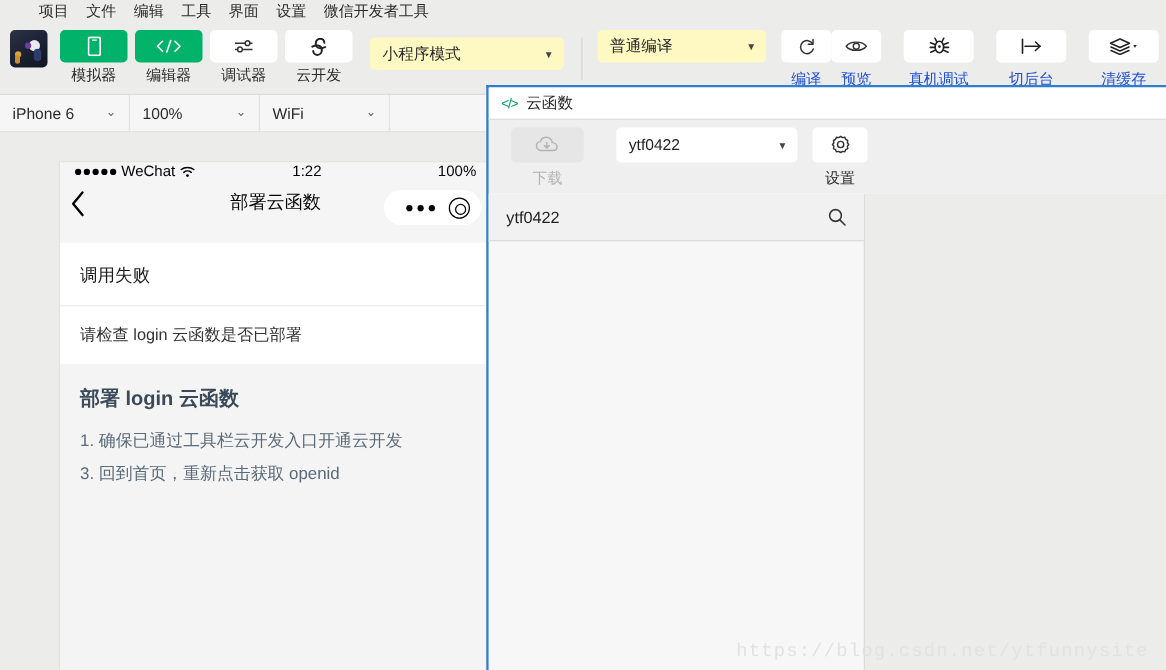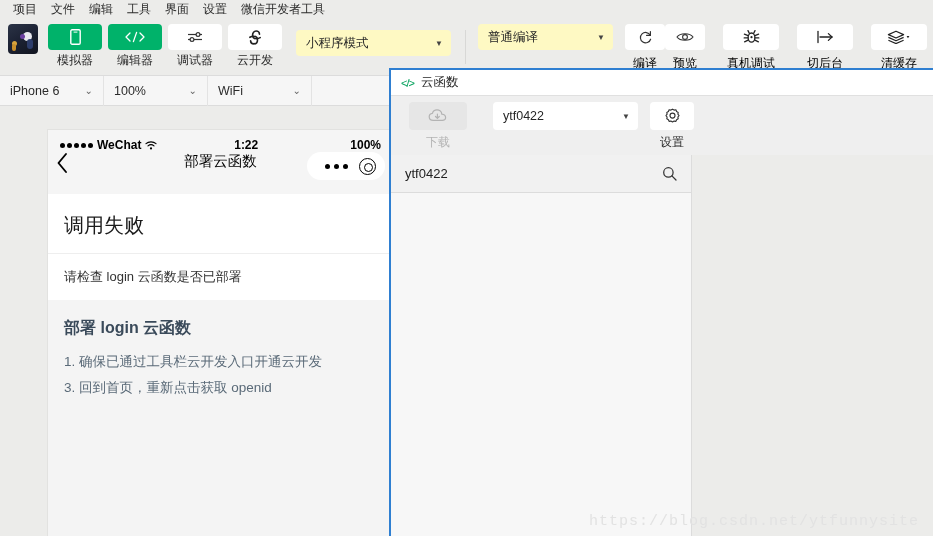--- a/index.html
+++ b/index.html
@@ -10,21 +10,21 @@
     background: #ececea;
     color: #262626;
   }
   #app { position: relative; width: 933px; height: 536px; }
 
   
   .menubar {
     position: absolute; left: 0; top: 0; width: 933px; height: 18px;
     background: #ececea;
     display: flex; align-items: center;
-    padding-left: 6px;
+    padding-left: 24px;
     font-size: 12px; color: #2b2b2b;
   }
   .menubar .mi { padding: 0 7px; line-height: 18px; white-space: nowrap; cursor: default; }
 
   
   .toolbar {
     position: absolute; left: 0; top: 18px; width: 933px; height: 50px;
     background: #ececea;
     display: flex; align-items: flex-start;
   }
@@ -59,21 +59,21 @@
   #mode-select { width: 155px; margin-left: 8px; margin-top: 6px; }
   .divider-v { width: 1px; height: 34px; background: #d8d8d6; margin: 6px 0 0 14px; flex: none; }
 
   .tb-right { display: flex; align-items: flex-start; margin-left: 12px; padding-top: 6px; }
   #compile-select { width: 135px; margin-right: 12px; }
   .ibtn { width: 40px; text-align: center; flex: none; }
   .ibtn .box {
     height: 26px; border-radius: 4px; background: #fff;
     display: flex; align-items: center; justify-content: center;
   }
-  .ibtn .lbl { font-size: 12px; color: #000000; margin-top: 6px; line-height: 14px; white-space: nowrap; }
+  .ibtn .lbl { font-size: 12px; color: #1d4ed8; margin-top: 6px; line-height: 14px; white-space: nowrap; }
   .ibtn.wide { width: 56px; }
   .gap { width: 18px; flex: none; }
 
   
   .devicebar {
     position: absolute; left: 0; top: 75px; width: 933px; height: 31px;
     background: #f6f6f6; border-top: 1px solid #dcdcdc; border-bottom: 1px solid #dcdcdc;
     display: flex; align-items: center;
   }
   .dsel {
@@ -87,22 +87,22 @@
   
   .sim-area {
     position: absolute; left: 0; top: 106px; width: 390px; height: 430px;
     background: #ececea;
   }
   .phone {
     position: absolute; left: 48px; top: 24px; width: 345px; height: 406px;
     background: #f5f5f5; box-shadow: 0 0 0 1px rgba(0,0,0,0.04);
   }
   .statusbar {
-    height: 22px; display: flex; align-items: flex-end; padding: 0 12px;
-    font-size: 12px; font-weight: bold; color: #000; background: #f5f5f5;
+    height: 22px; display: flex; align-items: flex-start; padding: 0 12px;
+    font-size: 12px; font-weight: normal; color: #000; background: #f5f5f5;
   }
   .sb-left { display: flex; align-items: center; gap: 4px; }
   .dots { display: flex; gap: 2px; }
   .dots i { width: 5px; height: 5px; border-radius: 50%; background: #000; display: block; }
   .sb-center { flex: 1; text-align: center; }
   .sb-right { min-width: 46px; text-align: right; }
   .wifi-glyph { font-size: 11px; }
 
   .navbar {
     height: 42px; display: flex; align-items: flex-start; background: #f5f5f5;
@@ -120,21 +120,21 @@
     position: absolute; right: 9px; width: 17px; height: 17px; border-radius: 50%;
     border: 1.7px solid #000;
   }
   .capsule .target::after {
     content: ""; position: absolute; left: 50%; top: 50%;
     width: 7px; height: 7px; margin: -3.5px 0 0 -3.5px; border-radius: 50%; border: 1.5px solid #000;
   }
 
   .page-body { background: #f4f4f4; height: 342px; }
   .card { background: #fff; }
-  .card-title { padding: 18px 16px 14px; font-size: 20px; color: #1a1a1a; border-bottom: 1px solid #eee; }
+  .card-title { padding: 18px 16px 14px; font-size: 14px; color: #1a1a1a; border-bottom: 1px solid #eee; }
   .card-desc { padding: 14px 16px; font-size: 13px; color: #333; }
   .tip-block { padding: 18px 16px 6px; }
   .tip-head { font-size: 16px; font-weight: bold; color: #3a4a5a; margin-bottom: 10px; }
   .tip-line { font-size: 13.5px; color: #5a6a78; line-height: 26px; white-space: nowrap; }
 
   
   .cloud-panel {
     position: absolute; left: 389px; top: 68px; width: 544px; height: 468px;
     background: #fff; border-left: 2px solid #2f7fd1; border-top: 2px solid #2f7fd1;
   }

